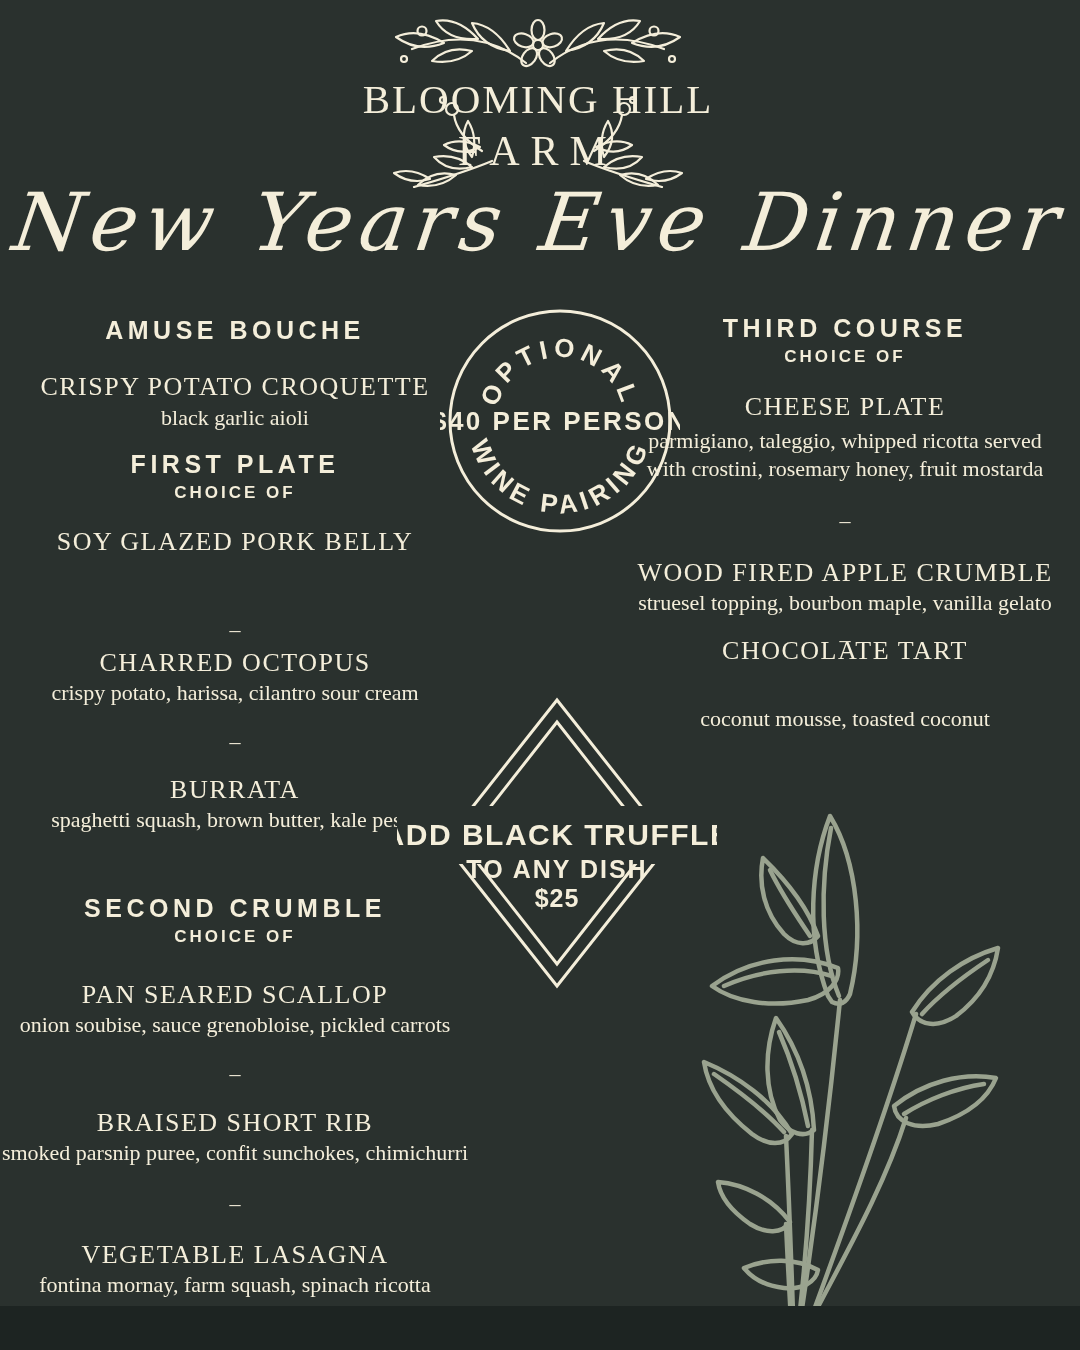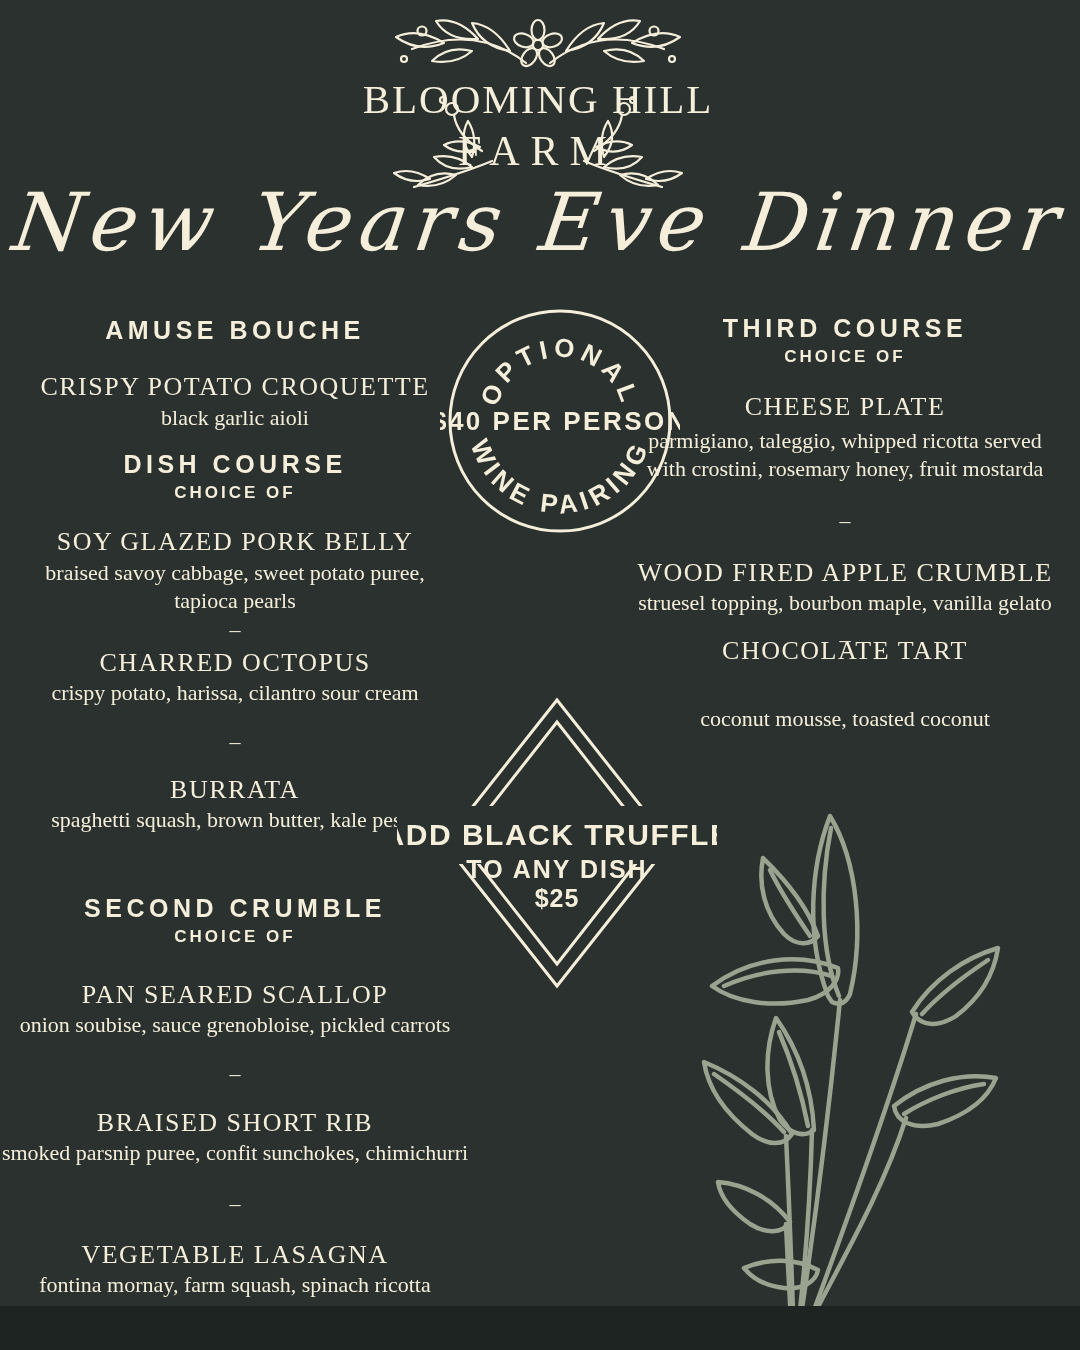--- a/index.html
+++ b/index.html
@@ -104,27 +104,24 @@
     <text class="badge-arc" text-anchor="middle">
       <textPath href="#arcBot" startOffset="50%">WINE PAIRING</textPath>
     </text>
   </svg>
 
   <div class="abs lcol nm" style="top:372px">CRISPY POTATO CROQUETTE</div>
 
   <div class="abs lcol h1" style="top:316px">AMUSE BOUCHE</div>
   <div class="abs lcol ds" style="top:404px">black garlic aioli</div>
 
-  <div class="abs lcol h1" style="top:450px">DISH COURSE</div>
+  <div class="abs lcol h1" style="top:450px">FIRST PLATE</div>
   <div class="abs lcol h2" style="top:483px">CHOICE OF</div>
 
   <div class="abs lcol nm" style="top:527px">SOY GLAZED PORK BELLY</div>
-  <div class="abs lcol ds" style="top:559px">
-      <div class="w420">braised savoy cabbage, sweet potato puree, tapioca pearls</div>
-    </div>
   <div class="abs lcol sep" style="top:617px">–</div>
 
   <div class="abs lcol nm" style="top:648px">CHARRED OCTOPUS</div>
   <div class="abs lcol ds" style="top:679px">crispy potato, harissa, cilantro sour cream</div>
   <div class="abs lcol sep" style="top:729px">–</div>
 
   <div class="abs lcol nm" style="top:775px">BURRATA</div>
   <div class="abs lcol ds" style="top:806px">spaghetti squash, brown butter, kale pesto</div>
 
   <div class="abs lcol h1" style="top:894px">SECOND CRUMBLE</div>

